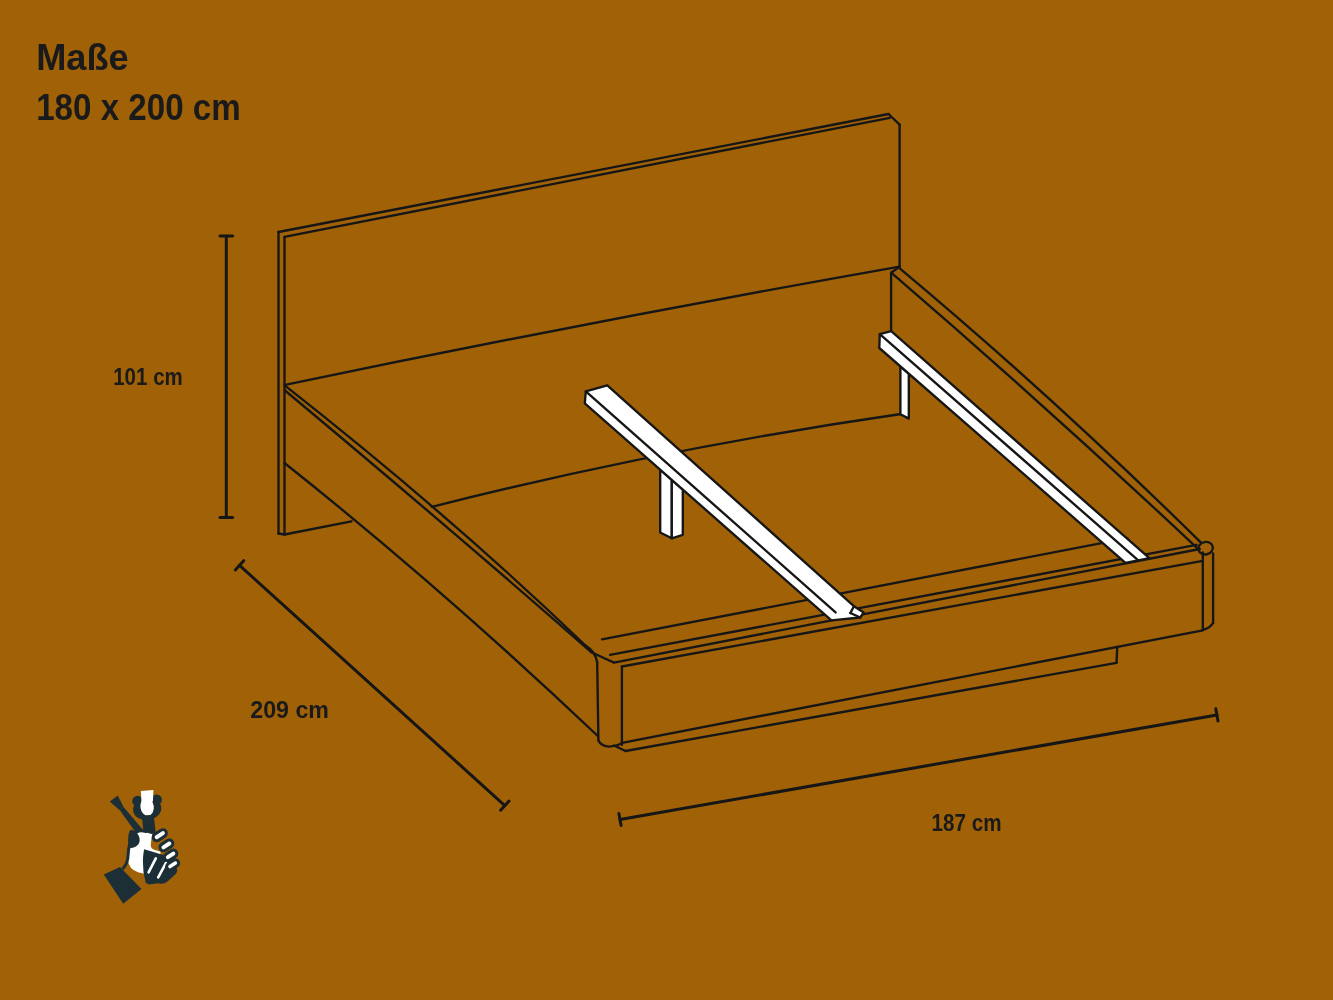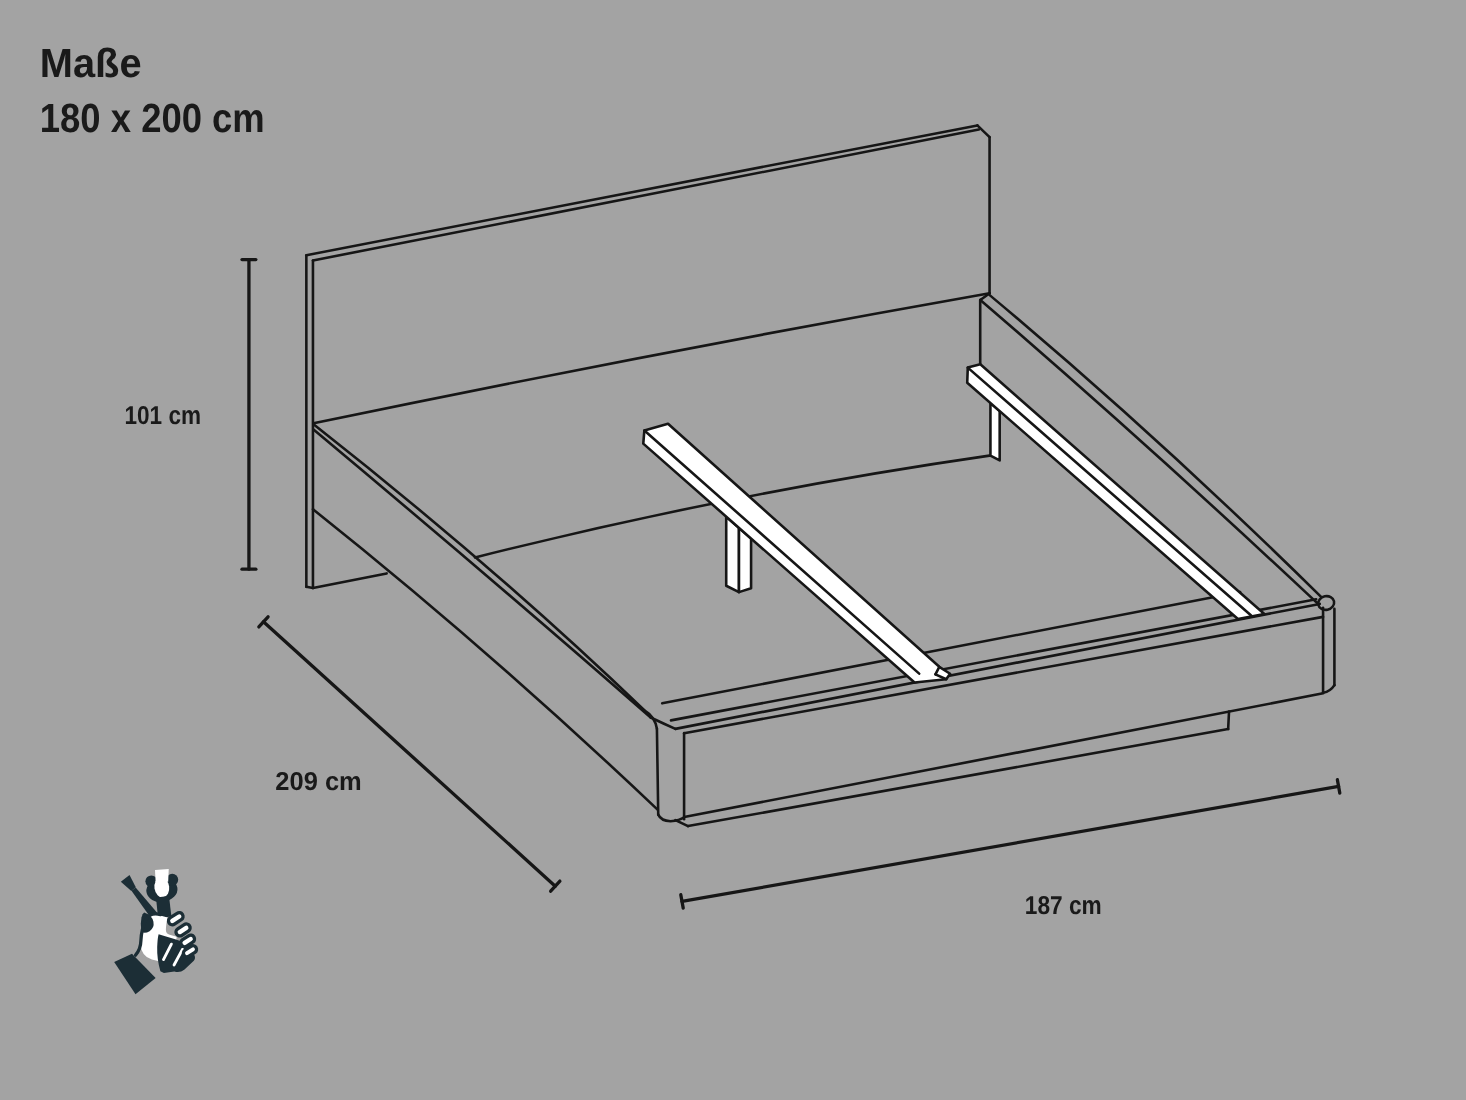--- a/index.html
+++ b/index.html
@@ -1,16 +1,16 @@
 <!DOCTYPE html>
 <html><head>
 <meta charset="utf-8">
 <style>
   html,body{margin:0;padding:0;background:#fff;}
-  .page{position:relative;width:1333px;height:1000px;background:#a3a3a3;overflow:hidden;}
+  .page{position:relative;width:1333px;height:1000px;background:#a16207;overflow:hidden;}
 </style>
 </head>
 <body>
 <div class="page">
   <svg width="1333" height="1000" viewBox="0 0 1333 1000" style="position:absolute;left:0;top:0;" fill="none" stroke="#161616" stroke-width="2.35" stroke-linecap="round" stroke-linejoin="round">
 
     <g id="headboard">
       <line x1="278.5" y1="232" x2="888.5" y2="114"></line>
       <line x1="284.5" y1="236.8" x2="889.8" y2="117.8"></line>
       <line x1="888.5" y1="114" x2="899.6" y2="124.6"></line>

